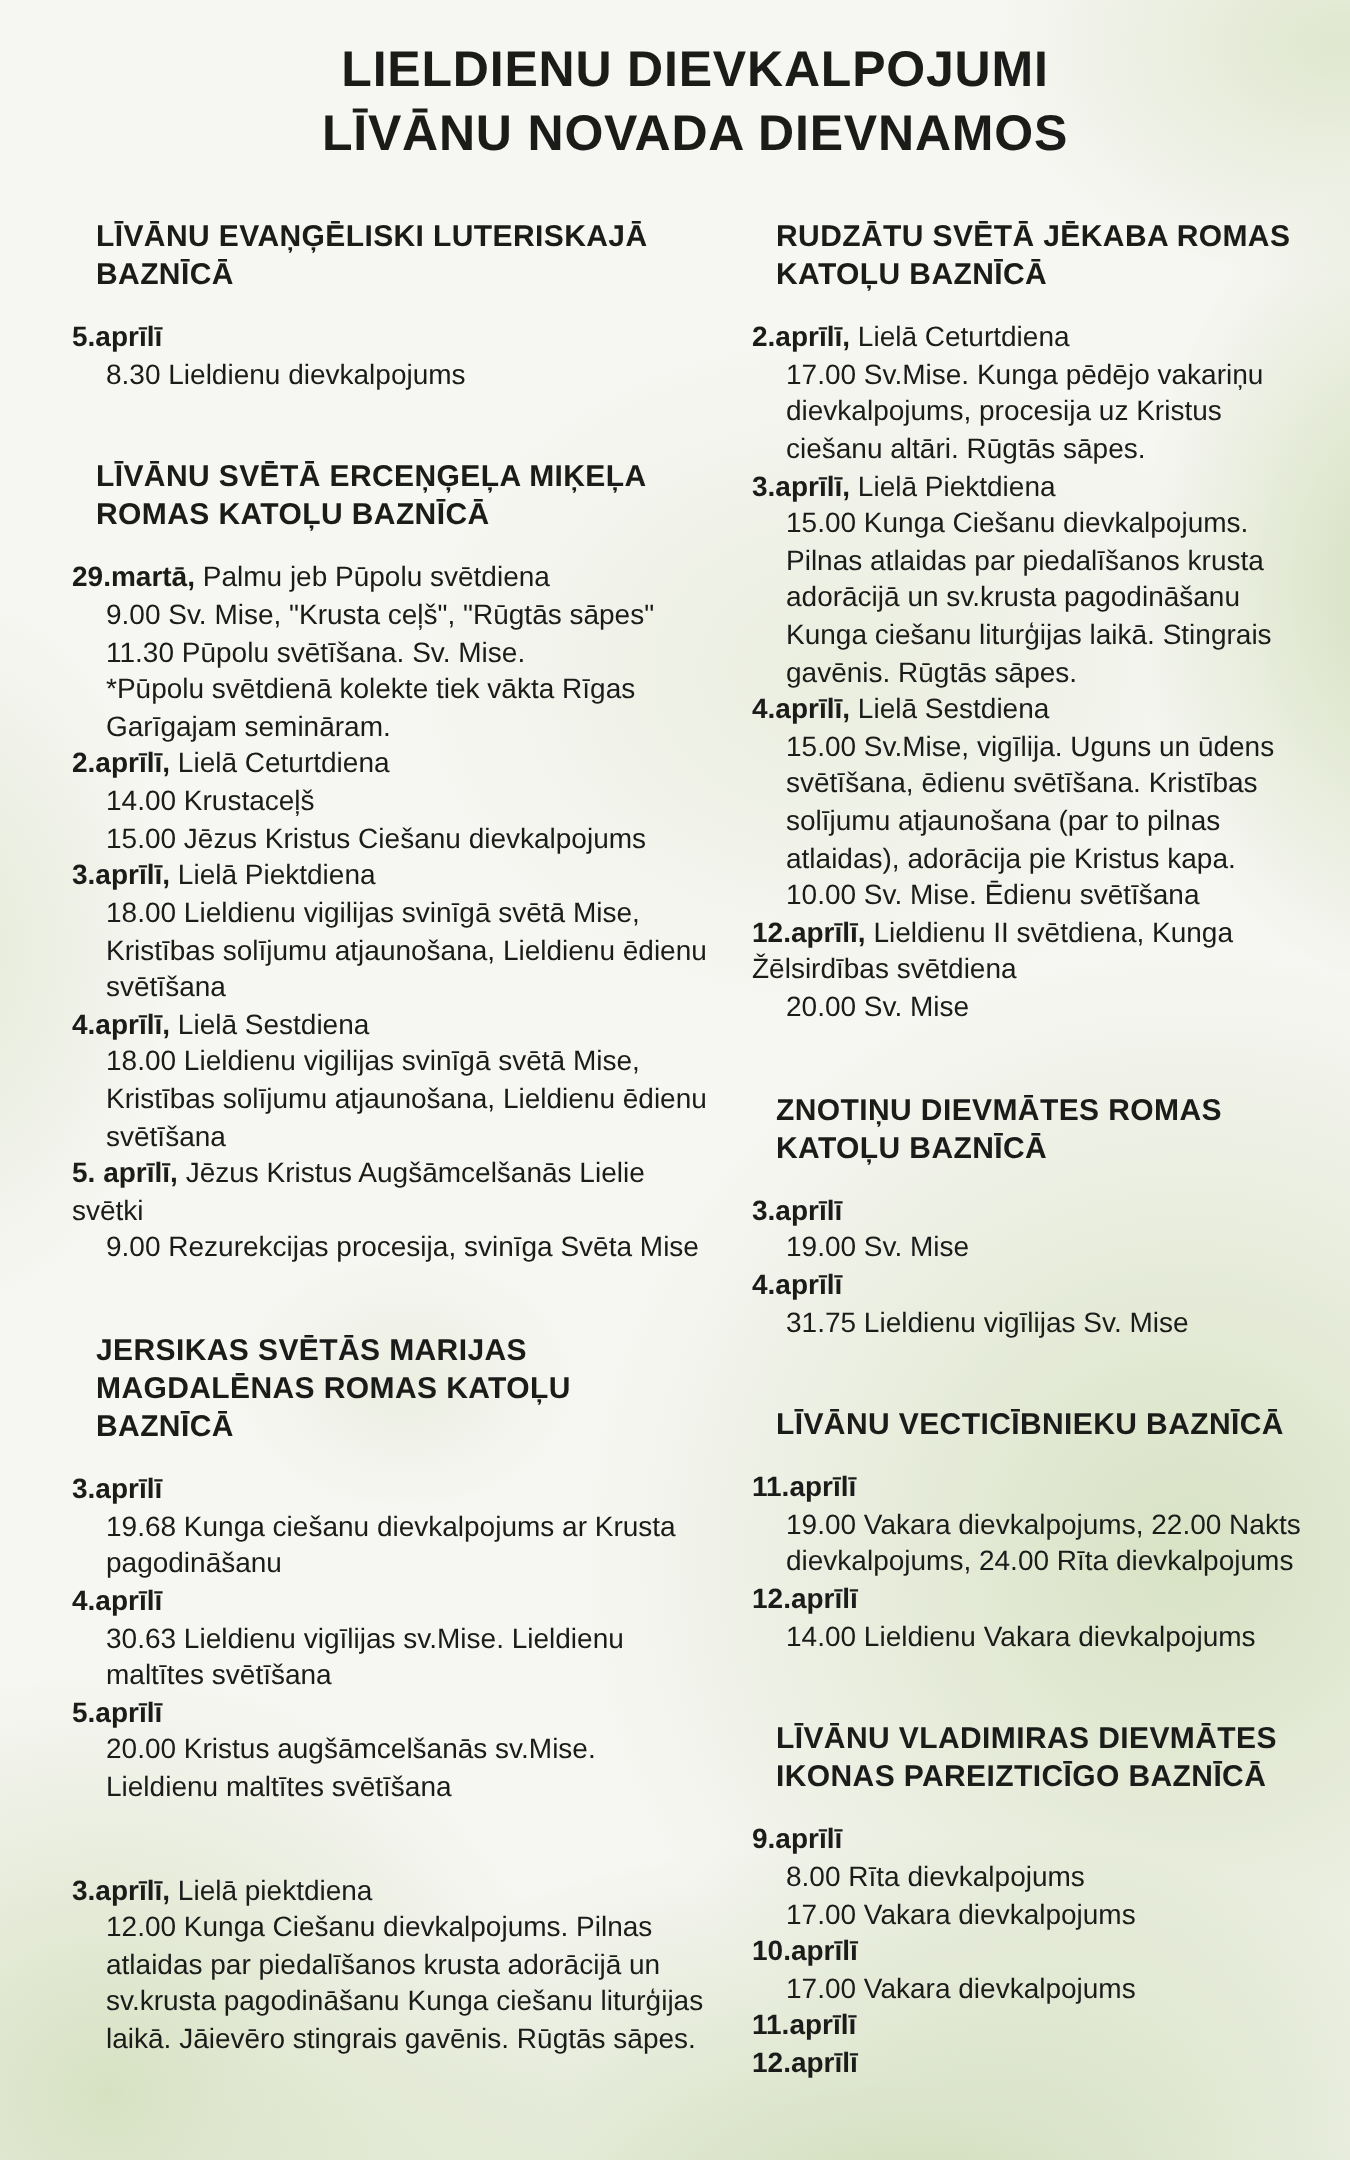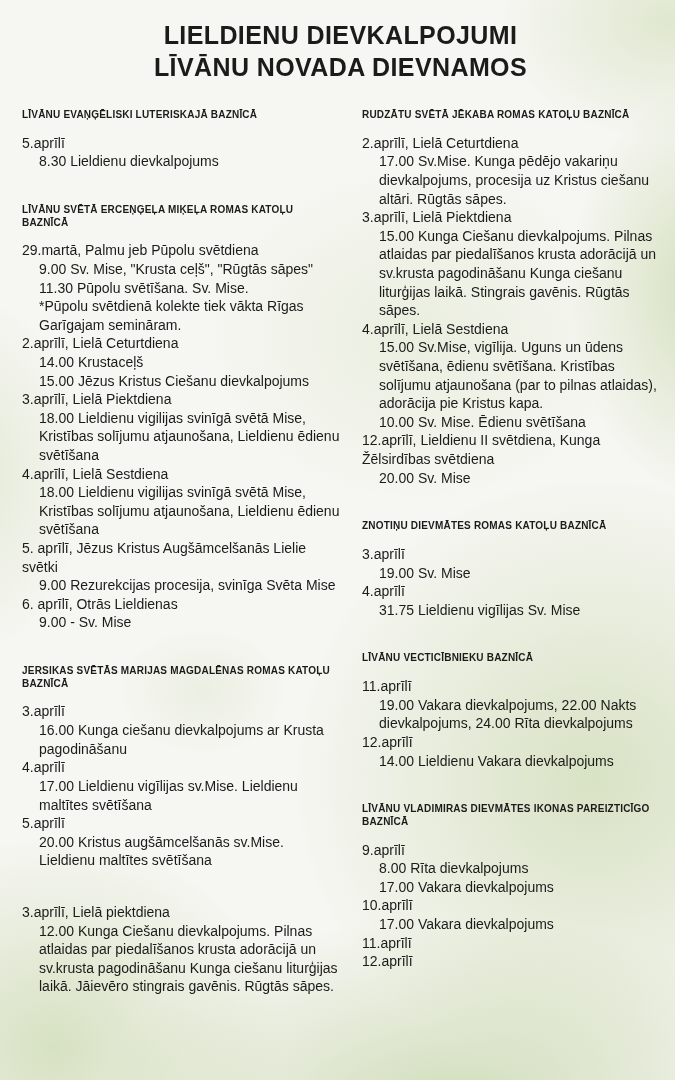--- a/index.html
+++ b/index.html
@@ -16,38 +16,38 @@
     background-image:
       radial-gradient(ellipse 240px 170px at 99% 2%, rgba(172,198,126,.30), transparent 70%),
       radial-gradient(ellipse 190px 290px at 104% 27%, rgba(165,194,118,.42), transparent 70%),
       radial-gradient(ellipse 290px 230px at 62% 31%, rgba(190,210,152,.22), transparent 72%),
       radial-gradient(ellipse 150px 250px at -3% 44%, rgba(185,206,150,.28), transparent 70%),
       radial-gradient(ellipse 330px 300px at 8% 97%, rgba(168,194,122,.40), transparent 70%),
       radial-gradient(ellipse 430px 430px at 88% 72%, rgba(163,191,115,.36), transparent 70%),
       radial-gradient(ellipse 520px 280px at 68% 103%, rgba(158,188,112,.44), transparent 70%),
       radial-gradient(ellipse 120px 90px at 30% 64%, rgba(186,206,150,.18), transparent 70%);
   }
-  .page{width:100%;height:100%;padding:20px 16px 0 22px;}
+  .page{width:100%;height:100%;padding:20px 16px 0 36px;}
   h1{
     margin:0 0 26px 0;text-align:center;
     font-size:25px;line-height:1.26;font-weight:700;letter-spacing:.4px;
   }
   .cols{display:flex;gap:22px;}
   .col{min-width:0;}
   .col-left{flex:0 0 318px;}
   .col-right{flex:1 1 auto;}
   section.church{margin-bottom:33px;}
   h2{
-    margin:0 0 12px 0;
-    font-size:10px;line-height:1.27;font-weight:700;letter-spacing:.2px;
+    margin:0 0 12px 12px;
+    font-size:15px;line-height:1.27;font-weight:700;letter-spacing:.2px;
     text-transform:uppercase;
   }
   .entry{font-size:14px;line-height:1.33;}
   .entry-head{font-weight:400;}
-  .entry-head .date{font-weight:400;}
+  .entry-head .date{font-weight:700;}
   .detail{padding-left:17px;}
 </style>
 </head>
 <body>
 
 <div class="page">
   <h1><span>LIELDIENU DIEVKALPOJUMI</span><br>
   <span>LĪVĀNU NOVADA DIEVNAMOS</span></h1>
   <div class="cols">
     <div class="col col-left">
@@ -76,34 +76,30 @@
             <div class="detail">18.00 Lieldienu vigilijas svinīgā svētā Mise, Kristības solījumu atjaunošana, Lieldienu ēdienu svētīšana</div>
           </div>
           <div class="entry">
             <div class="entry-head"><span class="date">4.aprīlī,</span> <span class="label">Lielā Sestdiena</span></div>
             <div class="detail">18.00 Lieldienu vigilijas svinīgā svētā Mise, Kristības solījumu atjaunošana, Lieldienu ēdienu svētīšana</div>
           </div>
           <div class="entry">
             <div class="entry-head"><span class="date">5. aprīlī,</span> <span class="label">Jēzus Kristus Augšāmcelšanās Lielie svētki</span></div>
             <div class="detail">9.00 Rezurekcijas procesija, svinīga Svēta Mise</div>
           </div>
-          <div class="entry">
-            <div class="entry-head"><span class="date">6. aprīlī,</span> <span class="label">Otrās Lieldienas</span></div>
-            <div class="detail">9.00 - Sv. Mise</div>
-          </div>
         </section>
         <section class="church">
           <h2>JERSIKAS SVĒTĀS MARIJAS MAGDALĒNAS ROMAS KATOĻU BAZNĪCĀ</h2>
           <div class="entry">
             <div class="entry-head"><span class="date">3.aprīlī</span></div>
-            <div class="detail">16.00 Kunga ciešanu dievkalpojums ar Krusta pagodināšanu</div>
+            <div class="detail">19.68 Kunga ciešanu dievkalpojums ar Krusta pagodināšanu</div>
           </div>
           <div class="entry">
             <div class="entry-head"><span class="date">4.aprīlī</span></div>
-            <div class="detail">17.00 Lieldienu vigīlijas sv.Mise. Lieldienu maltītes svētīšana</div>
+            <div class="detail">30.63 Lieldienu vigīlijas sv.Mise. Lieldienu maltītes svētīšana</div>
           </div>
           <div class="entry">
             <div class="entry-head"><span class="date">5.aprīlī</span></div>
             <div class="detail">20.00 Kristus augšāmcelšanās sv.Mise. Lieldienu maltītes svētīšana</div>
           </div>
         </section>
         <section class="church">
           <div class="entry">
             <div class="entry-head"><span class="date">3.aprīlī,</span> <span class="label">Lielā piektdiena</span></div>
             <div class="detail">12.00 Kunga Ciešanu dievkalpojums. Pilnas atlaidas par piedalīšanos krusta adorācijā un sv.krusta pagodināšanu Kunga ciešanu liturģijas laikā. Jāievēro stingrais gavēnis. Rūgtās sāpes.</div>

